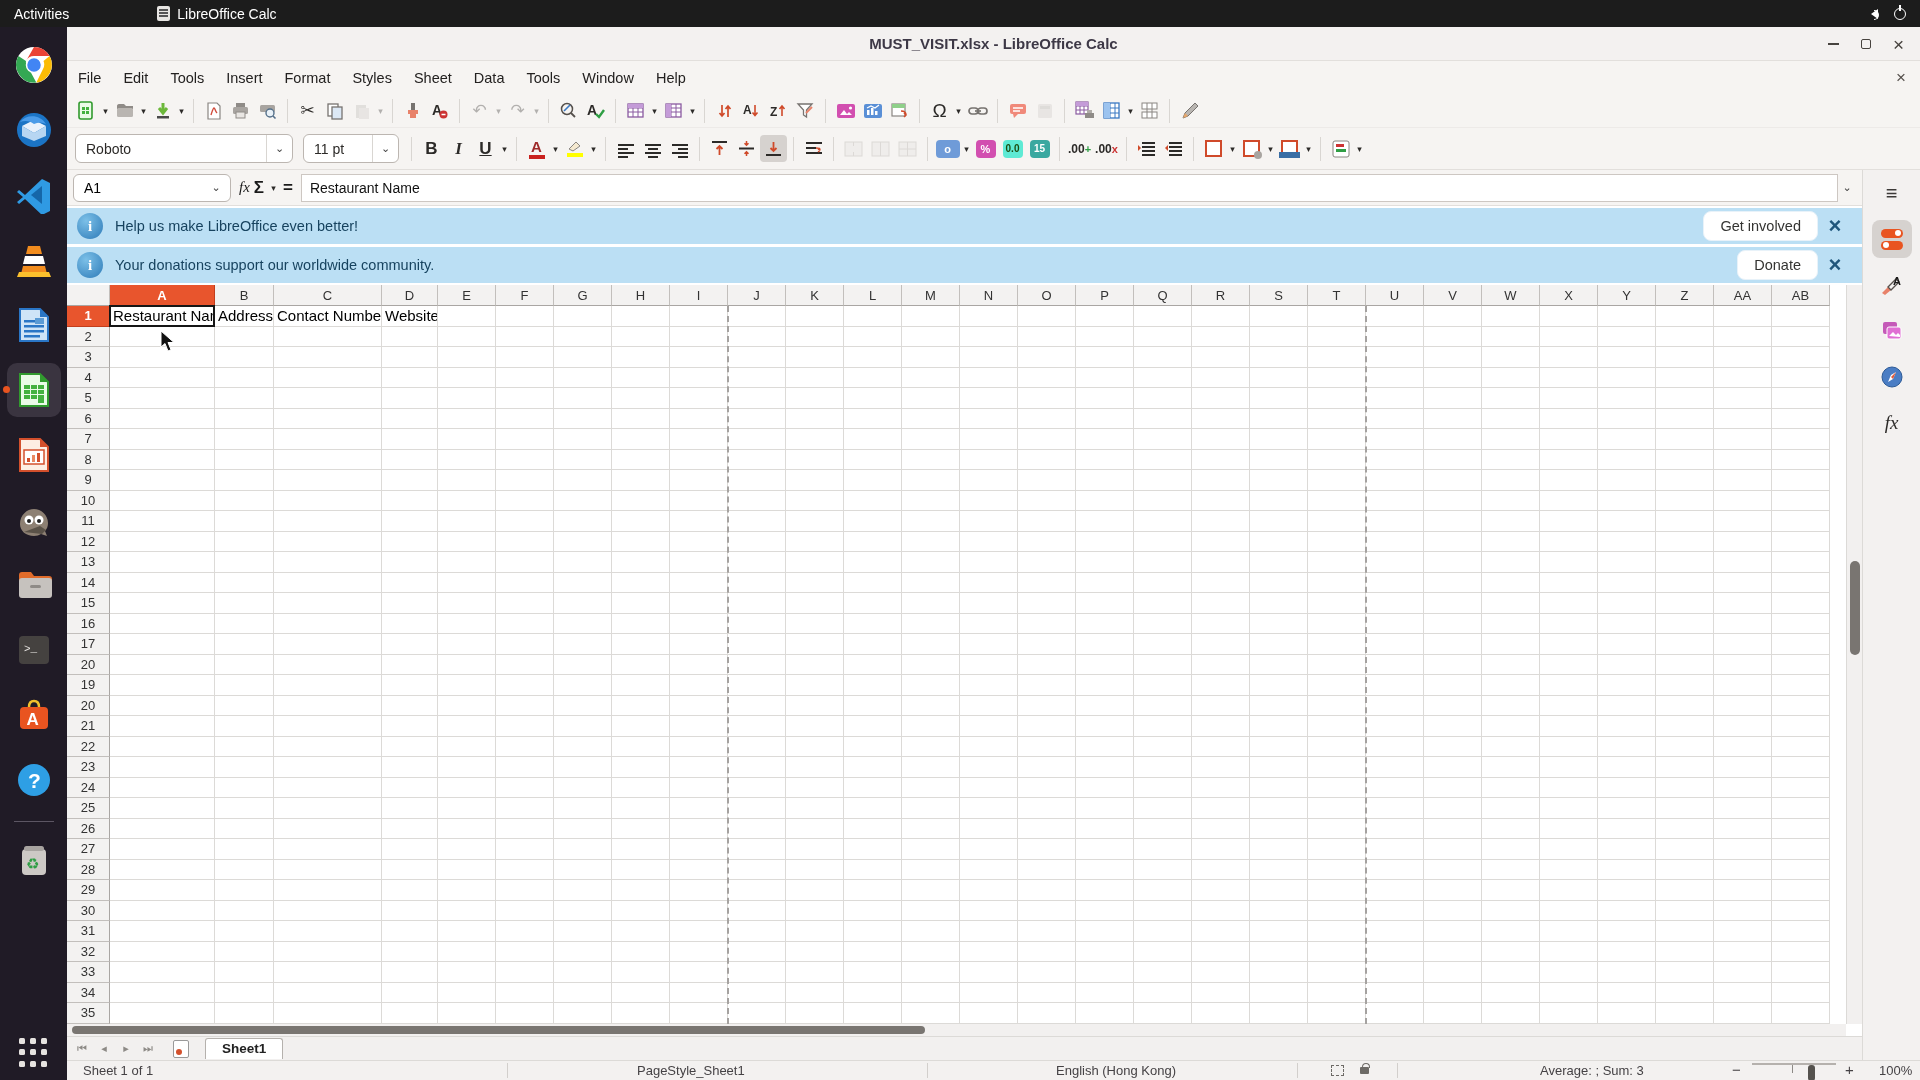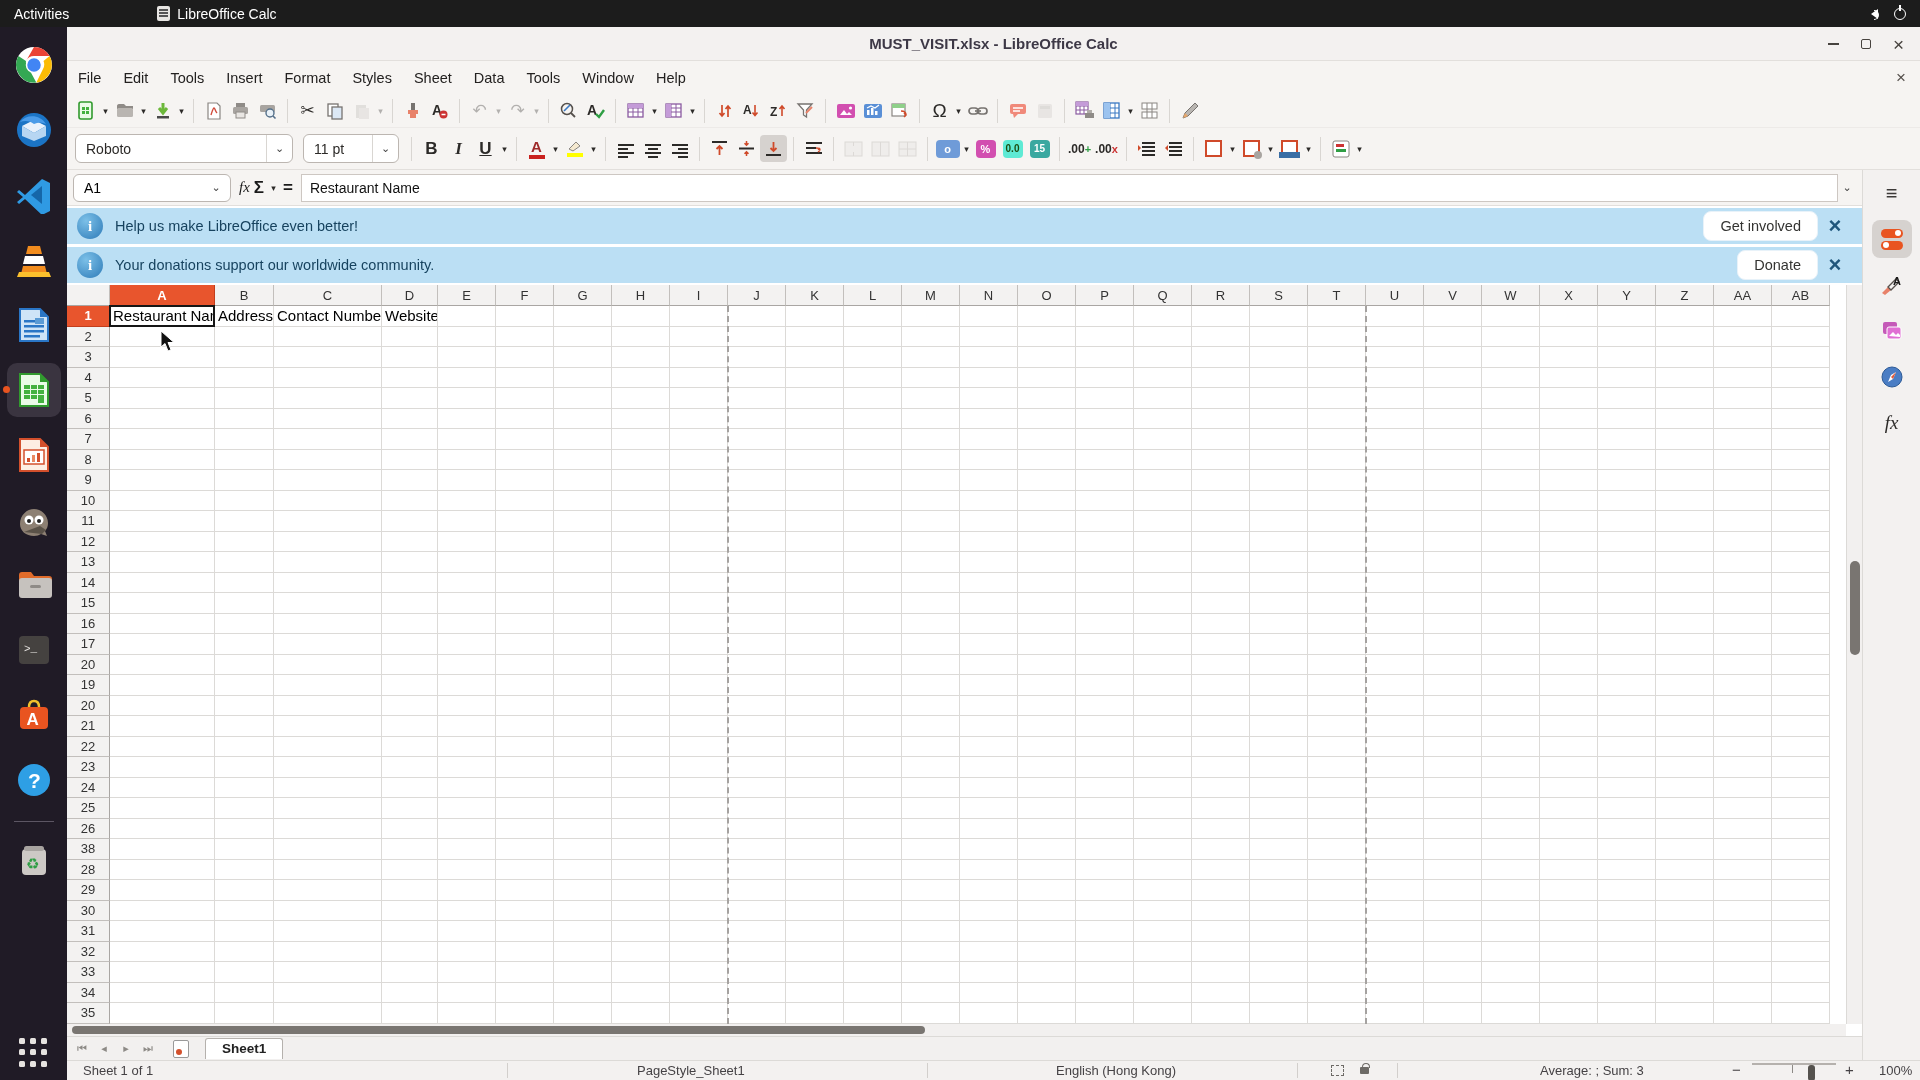--- a/index.html
+++ b/index.html
@@ -1530,21 +1530,21 @@
         <div class="cell" style="width: 58px;"></div>
         <div class="cell" style="width: 58px;"></div>
         <div class="cell" style="width: 58px;"></div>
         <div class="cell" style="width: 58px;"></div>
         <div class="cell" style="width: 58px;"></div>
         <div class="cell" style="width: 58px;"></div>
         <div class="cell" style="width: 58px;"></div>
         <div class="cell" style="width: 58px;"></div>
       </div>
       <div class="gridrow">
-        <div class="rowhdr">38</div>
+        <div class="rowhdr">27</div>
         <div class="cell" style="width: 105px;"></div>
         <div class="cell" style="width: 59px;"></div>
         <div class="cell" style="width: 108px;"></div>
         <div class="cell" style="width: 56px;"></div>
         <div class="cell" style="width: 58px;"></div>
         <div class="cell" style="width: 58px;"></div>
         <div class="cell" style="width: 58px;"></div>
         <div class="cell" style="width: 58px;"></div>
         <div class="cell" style="width: 58px;"></div>
         <div class="cell" style="width: 58px;"></div>

